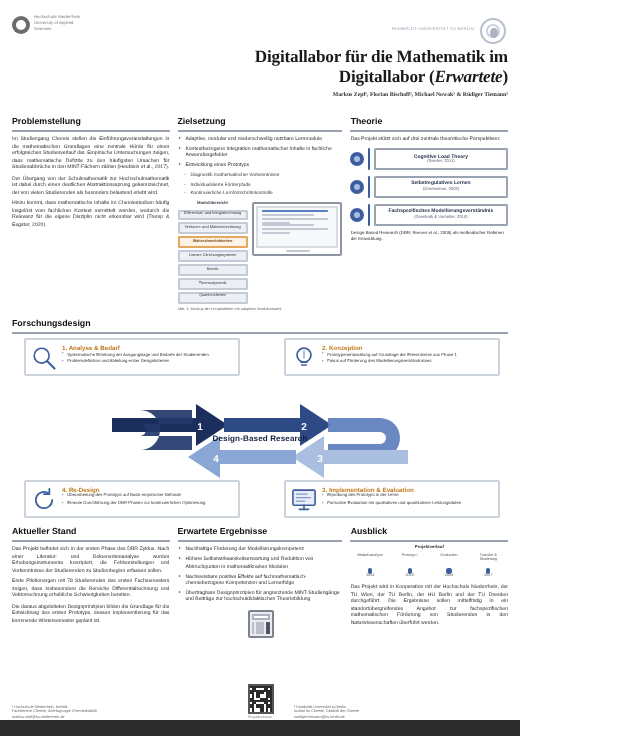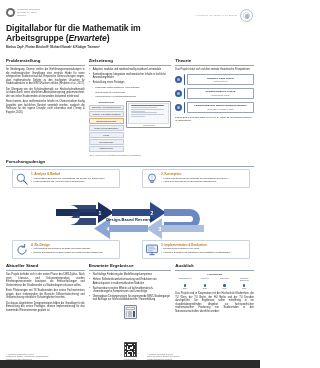--- a/index.html
+++ b/index.html
@@ -56,21 +56,21 @@
   .seal::before {
     content: ""; position: absolute; inset: 1.6px;
     border-radius: 50%; border: .4px solid #c9d0da;
   }
   .seal::after {
     content: ""; position: absolute; left: 4.4px; top: 3.6px;
     width: 4px; height: 5.4px; border-radius: 45% 45% 50% 50%;
     background: #aab3c2;
   }
 
-  .title-wrap { padding-top: 18px; text-align: left; }
+  .title-wrap { padding-top: 18px; text-align: right; font-family: Liberation Serif, serif; }
   h1.title {
     font-size: 8.6px; line-height: 10.4px;
     font-weight: 700; color: #1a1a1a;
     letter-spacing: -0.1px;
   }
   h1.title .ital { font-style: italic; }
   .authors {
     margin-top: 2px;
     font-size: 2.9px; line-height: 3.6px;
     color: #333; font-weight: 600;
@@ -294,21 +294,21 @@
       <span class="logo-text">Hochschule Niederrhein University of Applied Sciences</span>
     </div>
     <div class="logo-right">
       <span class="logo-right-text">HUMBOLDT-UNIVERSITÄT ZU BERLIN</span>
       <span class="seal"></span>
     </div>
 
     <div class="title-wrap">
       <h1 class="title">
         <span>Digitallabor für die Mathematik im</span><br>
-        <span>Arbeitsgruppe (</span><span class="ital">Erwartete</span><span>)</span>
+        <span>Digitallabor (</span><span class="ital">Erwartete</span><span>)</span>
       </h1>
       <div class="authors">Markus Zepf¹, Florian Bischoff², Michael Nowak¹ &amp; Rüdiger Tiemann²</div>
     </div>
   </div>
 
   <div class="cols">
 
     <div class="col">
       <div class="sec-head">Problemstellung</div>
       <p class="body">Im Studiengang Chemie stellen die Einführungsveranstaltungen in die mathematischen Grundlagen eine zentrale Hürde für einen erfolgreichen Studienverlauf dar. Empirische Untersuchungen zeigen, dass mathematische Defizite zu den häufigsten Ursachen für Studienabbrüche in den MINT-Fächern zählen (Heublein et al., 2017).</p>

